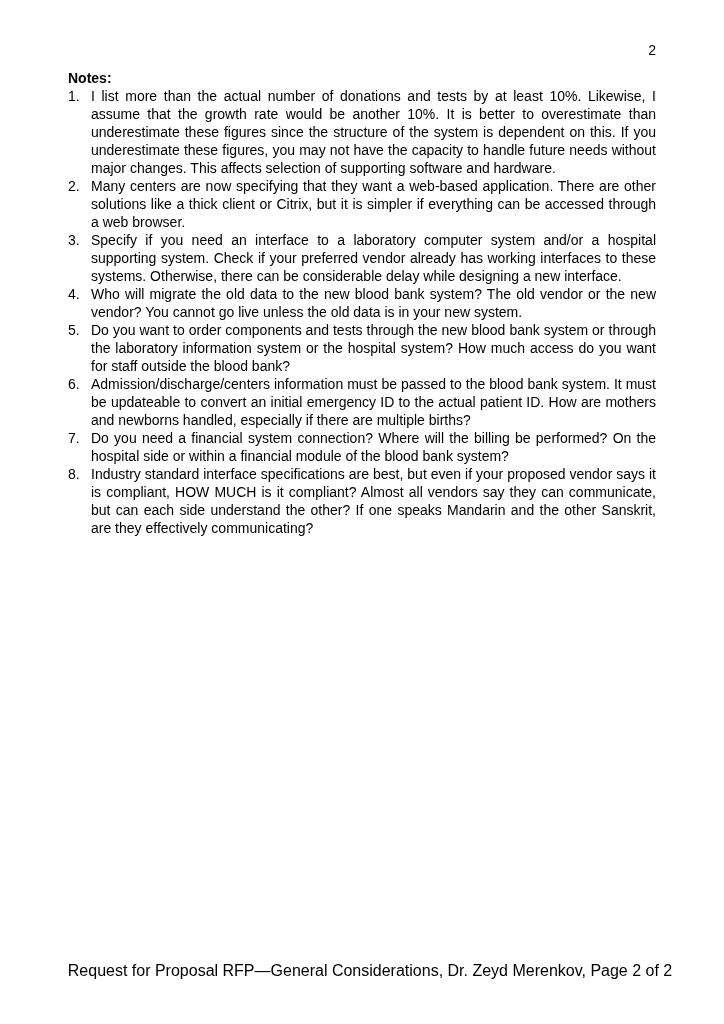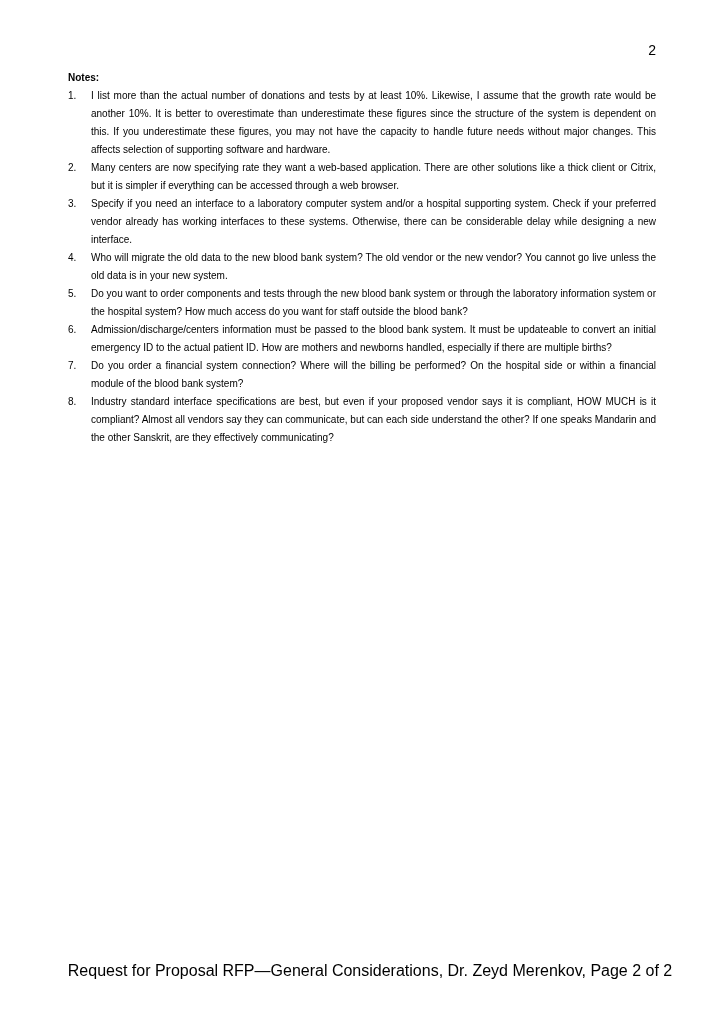--- a/index.html
+++ b/index.html
@@ -21,21 +21,21 @@
     top: 41px;
     right: 68px;
     font-size: 14px;
     line-height: 18px;
   }
   .content {
     position: absolute;
     top: 69px;
     left: 68px;
     width: 588px;
-    font-size: 10px;
+    font-size: 14px;
     line-height: 18px;
   }
   .heading {
     font-weight: bold;
     text-align: left;
   }
   .notes-list {
     margin: 0;
     padding: 0;
   }
@@ -68,41 +68,41 @@
 
   <div class="content">
     <div class="heading">Notes:</div>
 
     <div class="notes-list">
   <div class="item">
     <span class="num">1.</span><span class="txt">I list more than the actual number of donations and tests by at least 10%.  Likewise, I assume that the growth rate would be another 10%.  It is better to overestimate than underestimate these figures since the structure of the system is dependent on this.  If you underestimate these figures, you may not have the capacity to handle future needs without major changes.  This affects selection of supporting software and hardware.</span>
   </div>
 
   <div class="item">
-    <span class="num">2.</span><span class="txt">Many centers are now specifying rate they want a web-based application.  There are other solutions like a thick client or Citrix, but it is simpler if everything can be accessed through a web browser.</span>
+    <span class="num">2.</span><span class="txt">Many centers are now specifying that they want a web-based application.  There are other solutions like a thick client or Citrix, but it is simpler if everything can be accessed through a web browser.</span>
   </div>
 
   <div class="item">
     <span class="num">3.</span><span class="txt">Specify if you need an interface to a laboratory computer system and/or a hospital supporting system.  Check if your preferred vendor already has working interfaces to these systems.  Otherwise, there can be considerable delay while designing a new interface.</span>
   </div>
 
   <div class="item">
     <span class="num">4.</span><span class="txt">Who will migrate the old data to the new blood bank system?  The old vendor or the new vendor?  You cannot go live unless the old data is in your new system.</span>
   </div>
 
   <div class="item">
     <span class="num">5.</span><span class="txt">Do you want to order components and tests through the new blood bank system or through the laboratory information system or the hospital system?  How much access do you want for staff outside the blood bank?</span>
   </div>
 
   <div class="item">
     <span class="num">6.</span><span class="txt">Admission/discharge/centers information must be passed to the blood bank system.  It must be updateable to convert an initial emergency ID to the actual patient ID.  How are mothers and newborns handled, especially if there are multiple births?</span>
   </div>
 
   <div class="item">
-    <span class="num">7.</span><span class="txt">Do you order a financial system connection?  Where will the billing be performed?  On the hospital side or within a financial module of the blood bank system?</span>
+    <span class="num">7.</span><span class="txt">Do you need a financial system connection?  Where will the billing be performed?  On the hospital side or within a financial module of the blood bank system?</span>
   </div>
 
   <div class="item">
     <span class="num">8.</span><span class="txt">Industry standard interface specifications are best, but even if your proposed vendor says it is compliant, HOW MUCH is it compliant?  Almost all vendors say they can communicate, but can each side understand the other?  If one speaks Mandarin and the other Sanskrit, are they effectively communicating?</span>
   </div>
 </div>
   </div>
 
   <div class="footer">Request for Proposal RFP—General Considerations, Dr. Zeyd Merenkov, Page 2 of 2</div>
 

